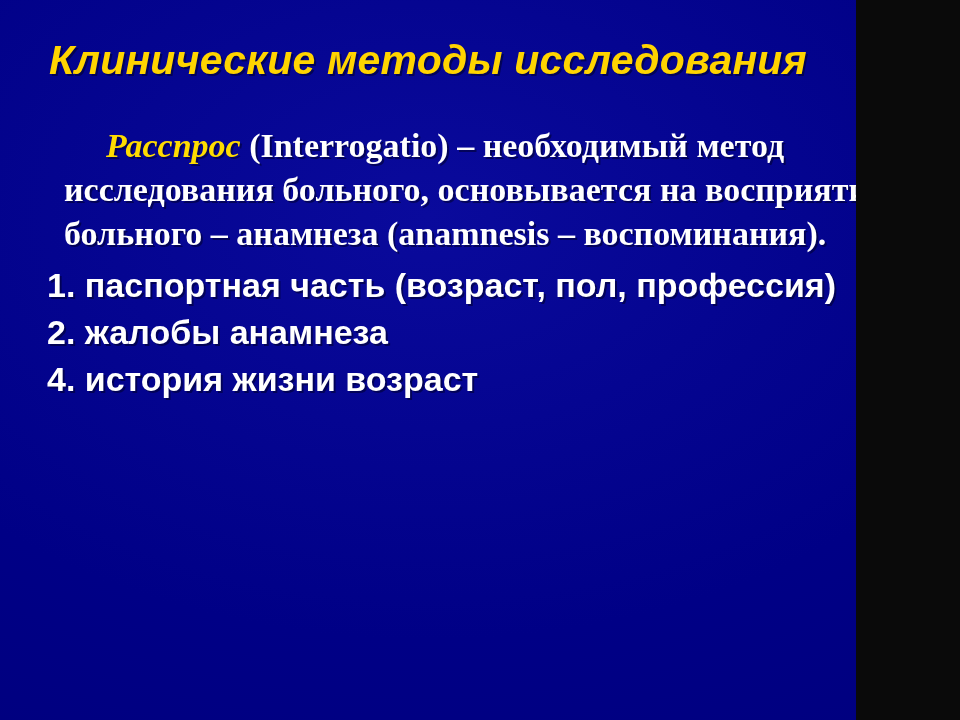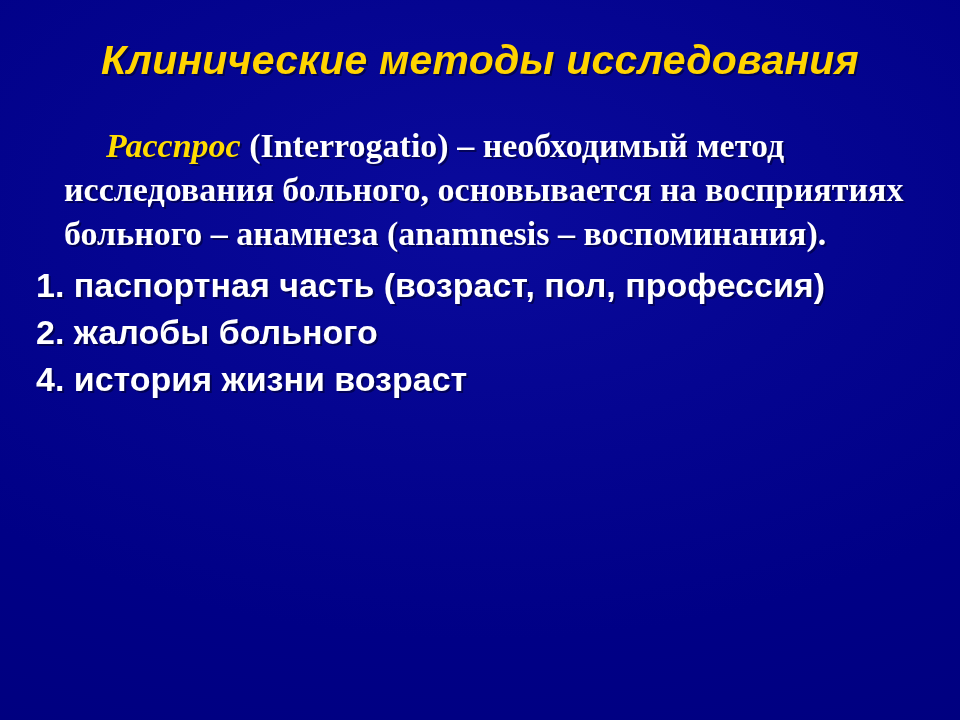--- a/index.html
+++ b/index.html
@@ -6,21 +6,21 @@
   html, body {
     margin: 0;
     padding: 0;
   }
   body {
     background: #0a0a0a;
     font-family: "Liberation Sans", sans-serif;
   }
   .slide {
     position: relative;
-    width: 960px;
+    width: 856px;
     height: 720px;
     overflow: hidden;
     background: #00008f;
     background-image: radial-gradient(ellipse 120% 95% at 50% 30%, #0a0a9c 0%, #000086 62%, #00007c 100%);
   }
 
   
   .title {
     position: absolute;
     left: 0;
@@ -59,21 +59,21 @@
     text-shadow: 2px 2px 0 rgba(0,0,40,0.55);
     white-space: normal;
   }
   .para .kw {
     color: #ffdc00;
     font-style: italic;
     font-weight: bold;
   }
 
   .numbered {
-    margin: 0;
+    margin: 11px;
     padding: 0;
     list-style: none;
   }
   .numbered li {
     color: #ffffff;
     font-family: "Liberation Sans", sans-serif;
     font-weight: bold;
     font-size: 34px;
     line-height: 47px;
     white-space: nowrap;
@@ -102,21 +102,21 @@
       <span class="kw">Расспрос</span><span> (Interrogatio) – необходимый метод исследования больного, основывается на восприятиях больного – анамнеза (anamnesis – воспоминания).</span>
     </p>
 
     <ul class="numbered list-wrap">
       <li>
         <span class="num">1.</span>
         <span class="itemtext">паспортная часть (возраст, пол, профессия)</span>
       </li>
       <li>
         <span class="num">2.</span>
-        <span class="itemtext">жалобы больного</span>
+        <span class="itemtext">жалобы анамнеза</span>
       </li>
       <li>
         <span class="num">4.</span>
         <span class="itemtext">история жизни возраст</span>
       </li>
     </ul>
 
   </div>
 </div>
 

